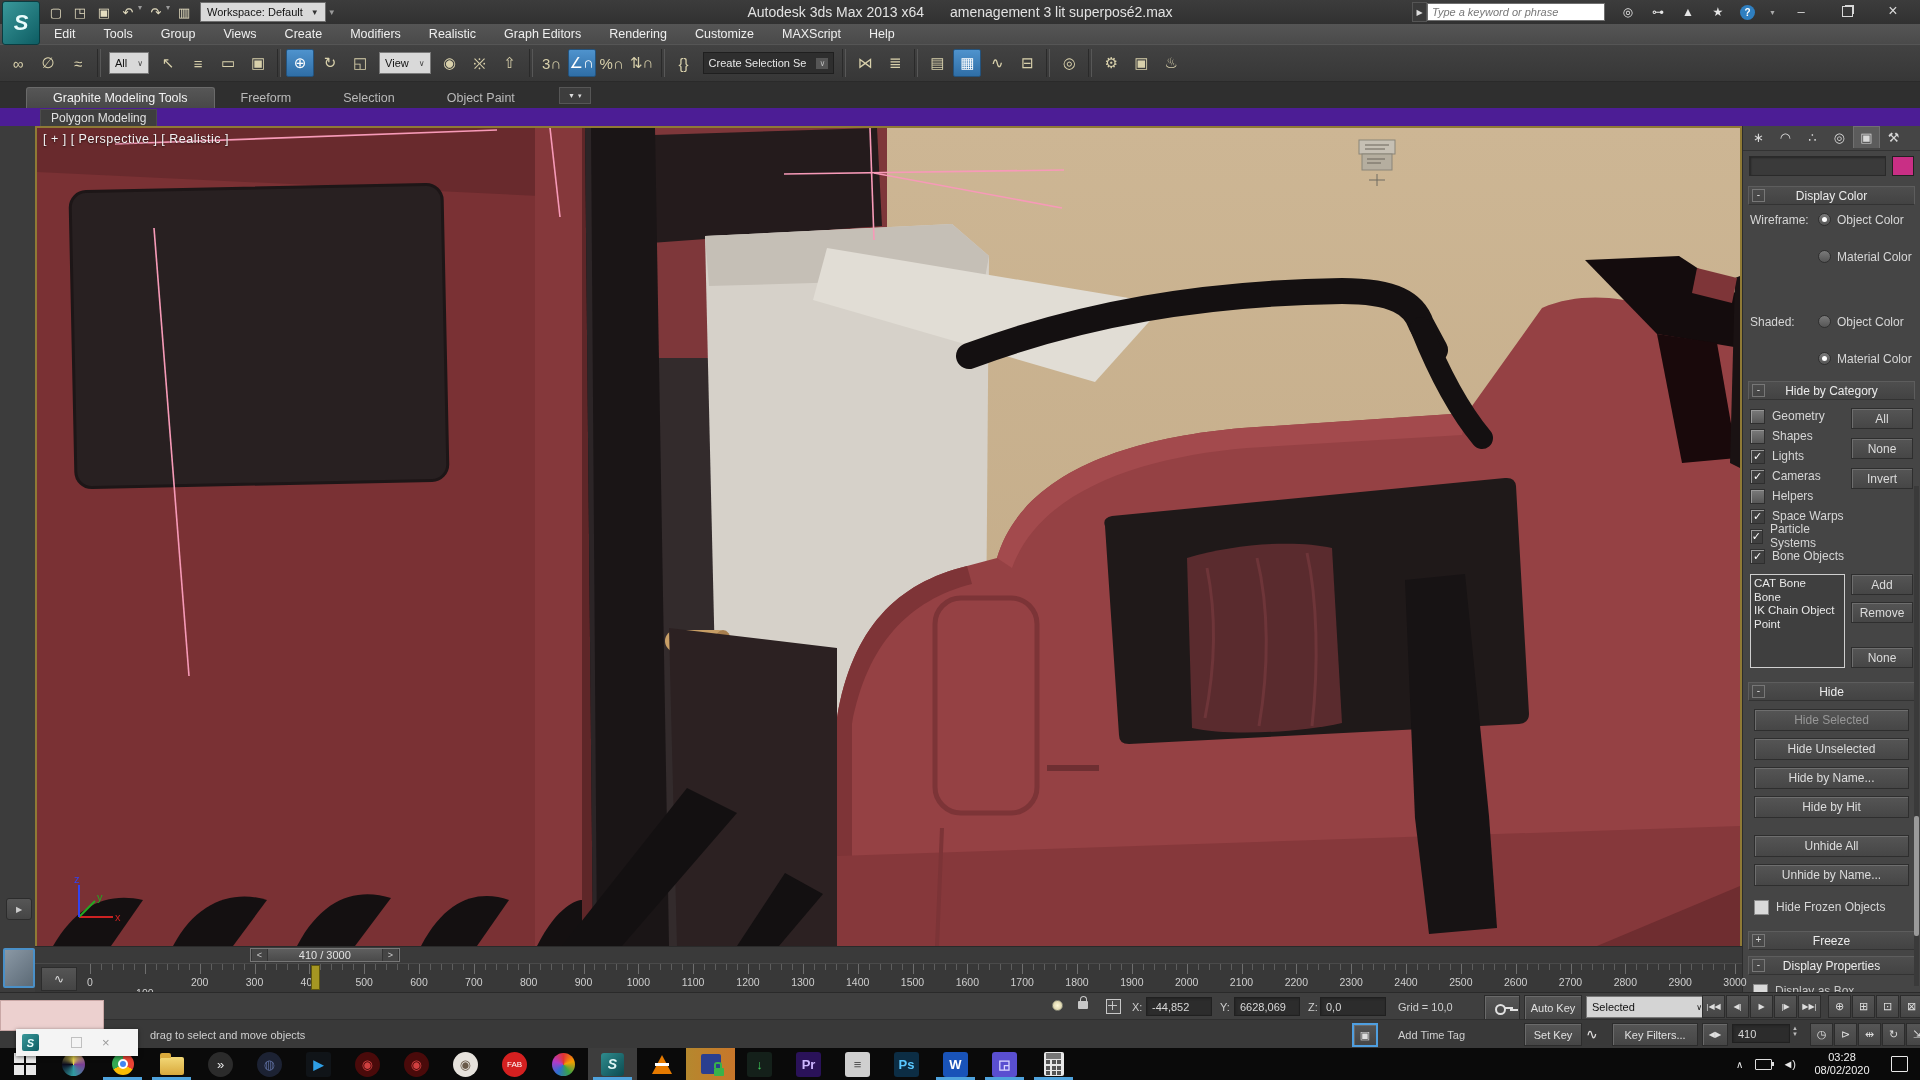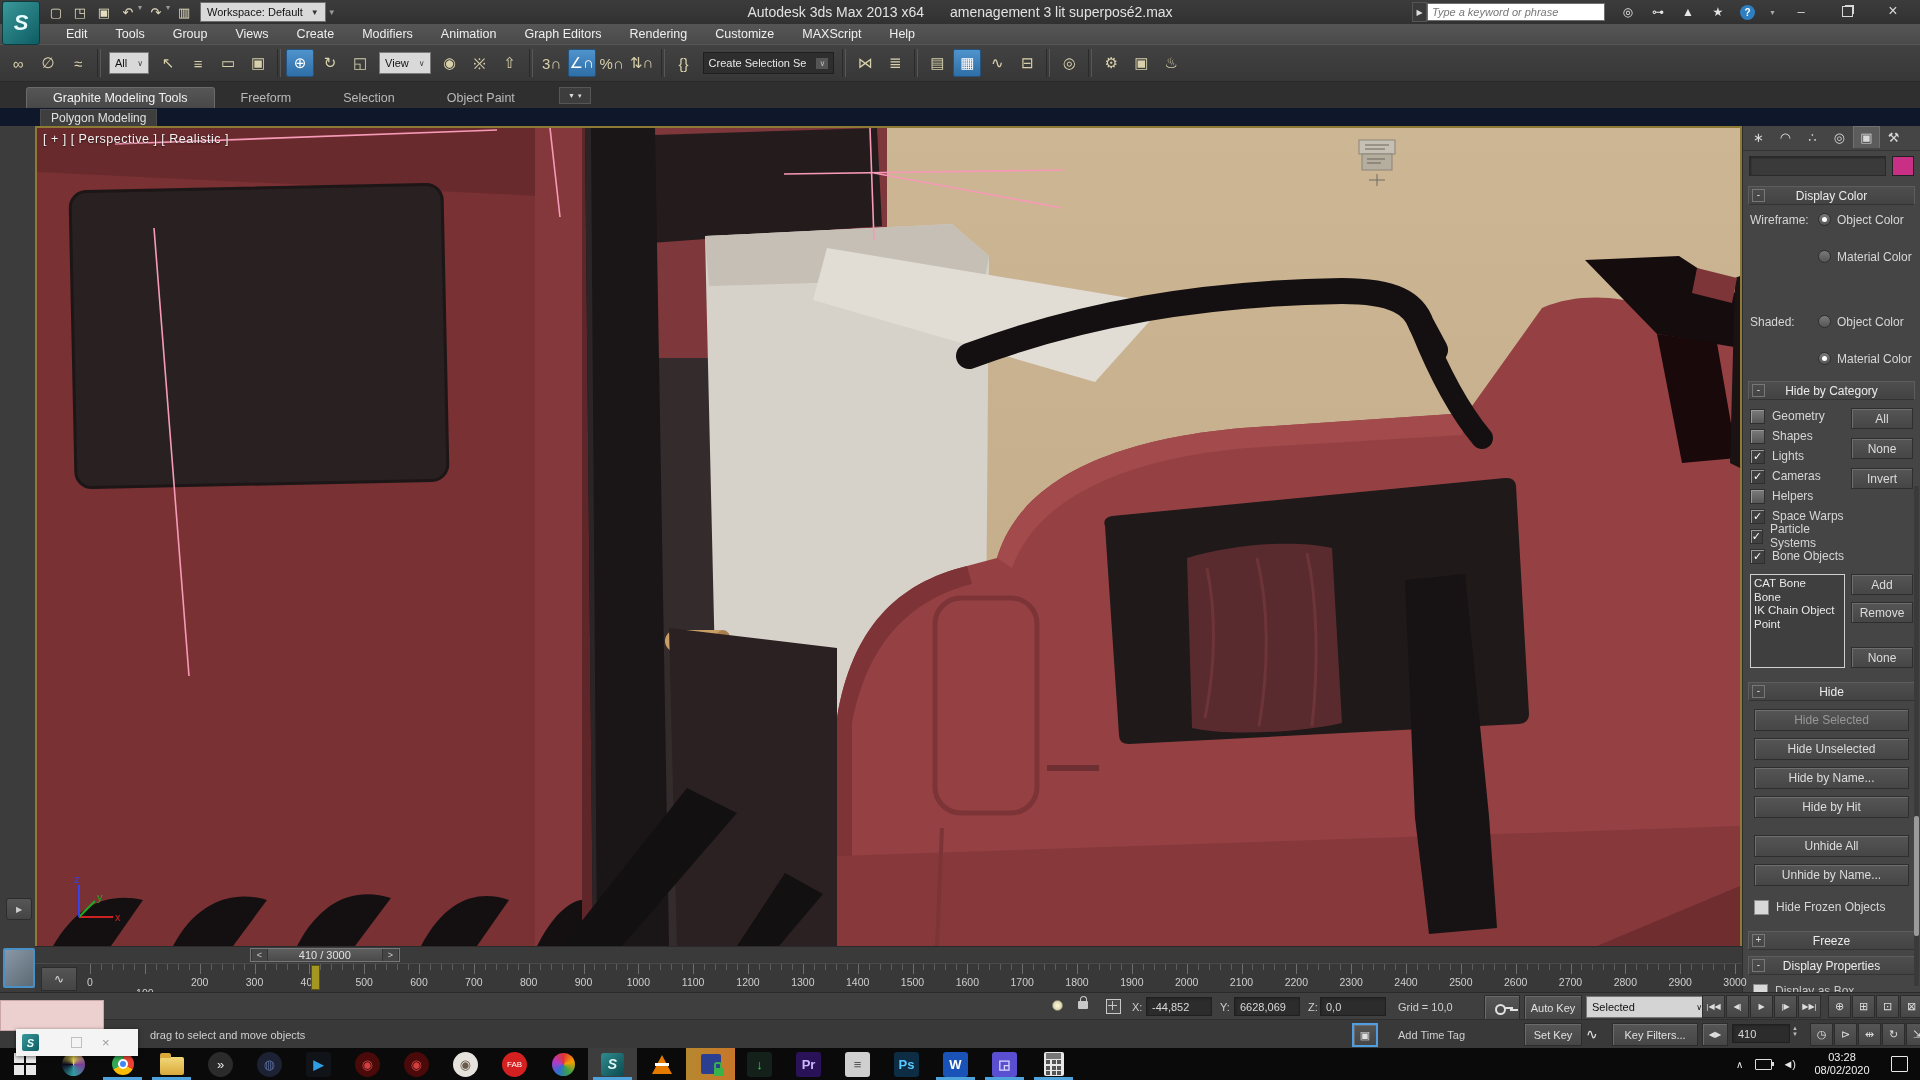--- a/index.html
+++ b/index.html
@@ -18,37 +18,37 @@
   #searchcaret{width:13px;height:18px;background:#3a3a3a;border:1px solid #555;color:#ddd;font-size:8px;display:flex;align-items:center;justify-content:center;}
   #searchinput{width:168px;height:16px;border:1px solid #6f6f6f;font-size:11px;padding:0 4px;color:#333;}
   #searchinput::placeholder{font-style:italic;color:#777;}
   #tbicons{left:1610px;top:2px;height:20px;display:flex;align-items:center;gap:14px;padding-left:10px;color:#e6e6e6;}
   #tbicons .ti{font-size:12px;width:16px;text-align:center;}
   #tbicons .help{width:15px;height:15px;border-radius:50%;background:#2f7fc0;color:#fff;font-size:10px;font-weight:bold;display:flex;align-items:center;justify-content:center;}
   #winctl{left:1778px;top:0;height:22px;display:flex;}
   #winctl .wc{width:46px;height:22px;display:flex;align-items:center;justify-content:center;color:#d8d8d8;font-size:13px;}
   #winctl .box{width:9px;height:9px;border:1px solid #d8d8d8;box-shadow:2px -2px 0 -1px #d8d8d8;}
   
-  #menubar{left:0;top:24px;width:1920px;height:20px;background:linear-gradient(#555,#4a4a4a);display:flex;align-items:center;padding-left:52px;box-sizing:border-box;}
+  #menubar{left:0;top:24px;width:1920px;height:20px;background:linear-gradient(#555,#4a4a4a);display:flex;align-items:center;padding-left:40px;box-sizing:border-box;}
   .mi{padding:0 14px;color:#efefef;font-size:12.5px;}
   
   #toolbar{left:0;top:44px;width:1920px;height:38px;background:linear-gradient(#424242,#373737);border-top:1px solid #555;border-bottom:1px solid #2a2a2a;display:flex;align-items:center;padding-left:4px;box-sizing:border-box;gap:2px;}
   .tbi{width:28px;height:28px;display:flex;align-items:center;justify-content:center;font-size:15px;color:#d8d0ab;border-radius:2px;}
   .tbi.act{background:linear-gradient(#4f93cd,#2f6ea6);color:#fff;border:1px solid #24537d;box-sizing:border-box;}
   .tbsep{width:2px;height:28px;margin:0 3px;border-left:1px solid #2a2a2a;border-right:1px solid #575757;}
   .tbsel{height:20px;background:#d9d9d9;border:1px solid #7a7a7a;font-size:11px;color:#111;display:flex;align-items:center;padding:0 5px;gap:10px;margin:0 3px;}
   .tbsel .arr{font-size:8px;color:#444;}
   .tbsel.dark{background:#2e2e2e;color:#e8e8e8;border-color:#1f1f1f;}
   .tbsel.dark .arr{color:#bbb;background:#555;padding:1px 3px;}
   
   #ribtabs{left:0;top:82px;width:1920px;height:26px;background:#2f2f2f;display:flex;align-items:flex-end;padding-left:26px;box-sizing:border-box;}
   .rtab{padding:3px 26px;font-size:12.5px;color:#b9b9b9;}
   .rtab.act{background:linear-gradient(#565656,#484848);border:1px solid #6a6a6a;border-bottom:none;color:#f2f2f2;border-radius:3px 3px 0 0;}
   #ribcaret{margin-left:18px;margin-bottom:4px;width:30px;height:15px;background:#3d3d3d;border:1px solid #565656;display:flex;align-items:center;justify-content:center;gap:3px;color:#ddd;font-size:7px;}
-  #ribpanel{left:0;top:108px;width:1920px;height:18px;background:#0f172a;border-bottom:1px solid #2a2a2a;display:flex;align-items:center;}
+  #ribpanel{left:0;top:108px;width:1920px;height:18px;background:#4c1d95;border-bottom:1px solid #2a2a2a;display:flex;align-items:center;}
   #ribpanel .plabel{margin-left:40px;padding:0 10px;background:#3e3e3e;border:1px solid #4c4c4c;border-bottom:none;font-size:12px;color:#e0e0e0;height:16px;display:flex;align-items:center;}
   
   #leftstrip{left:0;top:126px;width:35px;height:866px;background:#3c3c3c;}
   #lsArrow{left:6px;top:898px;width:24px;height:20px;background:linear-gradient(#565656,#454545);border:1px solid #2c2c2c;border-radius:3px;color:#ccc;font-size:8px;display:flex;align-items:center;justify-content:center;}
   #lsBlue{left:3px;top:948px;width:28px;height:36px;background:linear-gradient(135deg,#8a98a5,#5c6a76);border:2px solid #4a90c8;border-radius:2px;}
   #viewport{left:35px;top:126px;width:1707px;height:822px;border:2px solid #8f7a35;box-sizing:border-box;background:#c9b18c;}
   #vplabel{left:6px;top:4px;color:#f2f2f2;font-size:12.5px;letter-spacing:.5px;z-index:5;text-shadow:0 1px 2px rgba(0,0,0,.6);}
   #axisgizmo{left:18px;bottom:12px;z-index:5;}
   
   #cpanel{left:1742px;top:126px;width:178px;height:866px;background:#454545;box-sizing:border-box;border-left:1px solid #2c2c2c;}
@@ -210,21 +210,21 @@
     <span class="wc" style="font-size:16px;">×</span>
   </div>
 
   <div class="abs" id="menubar">
       <span class="mi">Edit</span>
       <span class="mi">Tools</span>
       <span class="mi">Group</span>
       <span class="mi">Views</span>
       <span class="mi">Create</span>
       <span class="mi">Modifiers</span>
-      <span class="mi">Animation</span>
+      <span class="mi">Realistic</span>
       <span class="mi">Graph Editors</span>
       <span class="mi">Rendering</span>
       <span class="mi">Customize</span>
       <span class="mi">MAXScript</span>
       <span class="mi">Help</span>
     </div>
 
   <div class="abs" id="toolbar">
       <span class="tbi">∞</span>
       <span class="tbi">∅</span>

